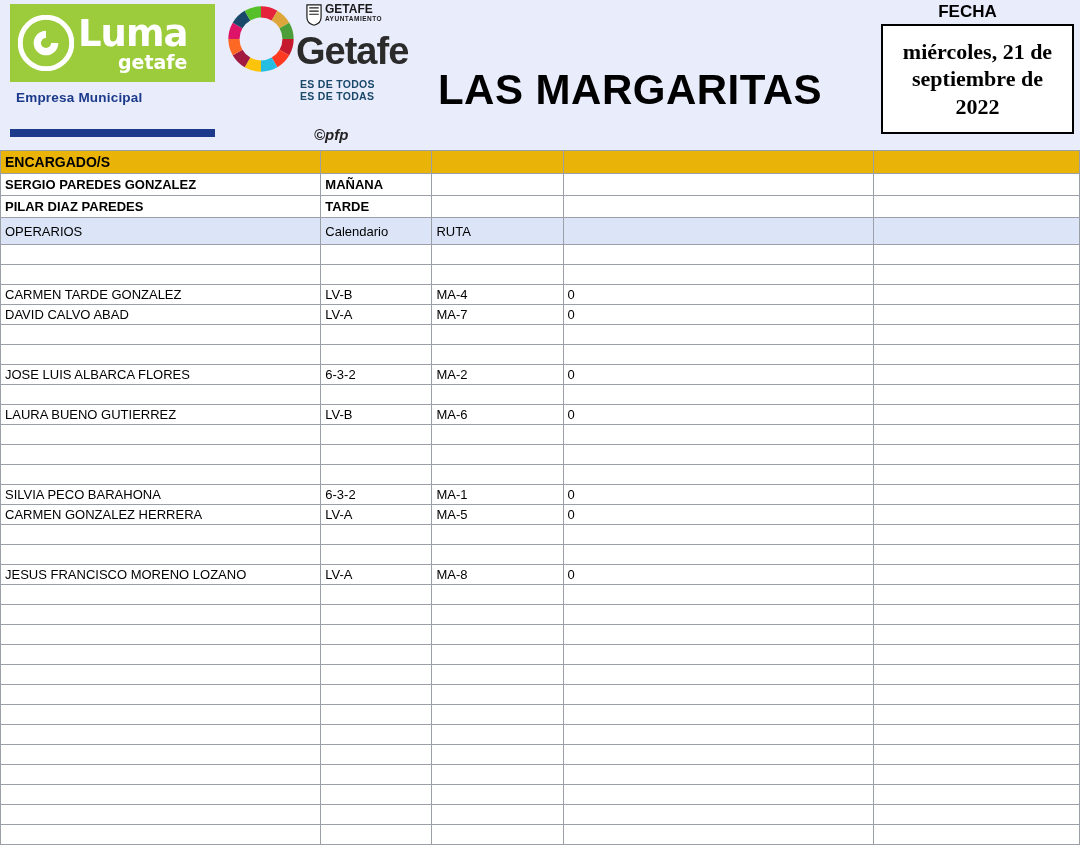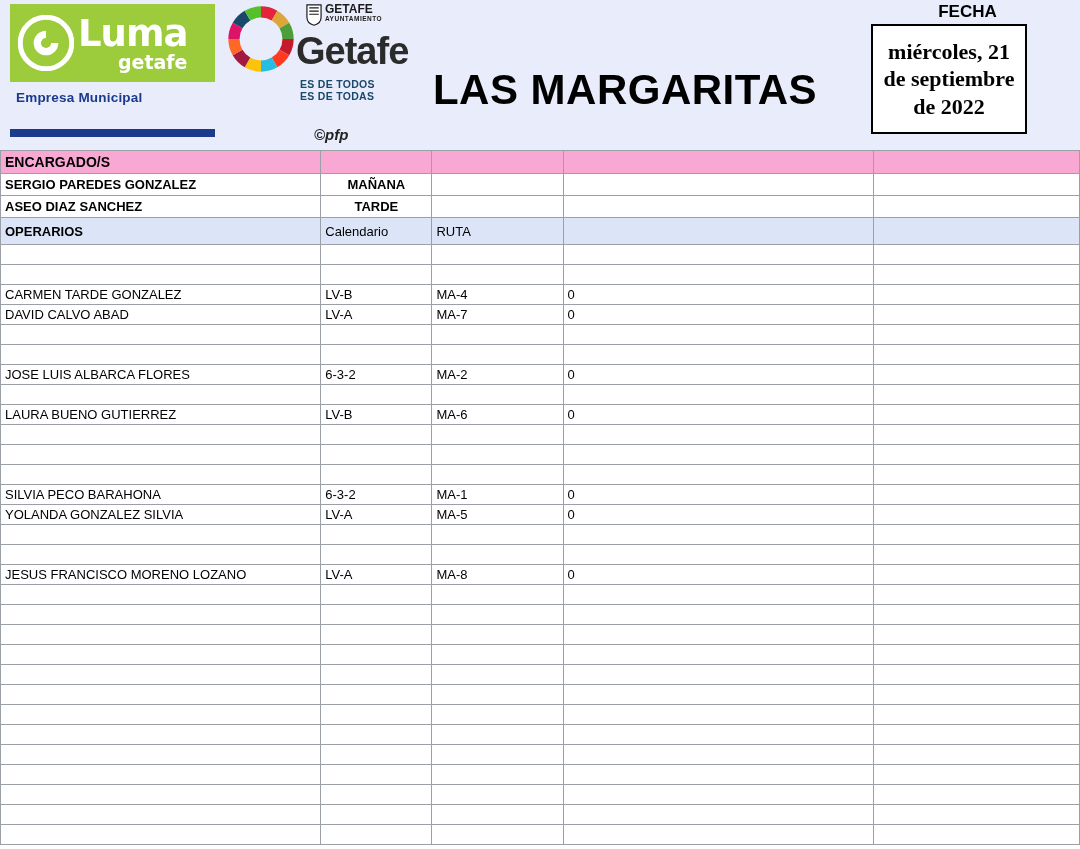--- a/index.html
+++ b/index.html
@@ -26,20 +26,21 @@
     position: relative;
     height: 150px;
     background: #e9ecfa;
     display: flex;
     align-items: stretch;
   }
   .header-left {
     width: 385px;
     position: relative;
     background: #e9ecfa;
+    padding-left: 10px;
   }
   .luma-block {
     position: absolute;
     left: 10px;
     top: 4px;
     width: 205px;
     height: 78px;
     background: #9ccb3b;
     display: flex;
     align-items: center;
@@ -185,22 +186,22 @@
     top: 2px;
     left: 0;
     right: 10px;
     text-align: center;
     font-size: 17px;
     font-weight: bold;
   }
   .fecha-box {
     position: absolute;
     top: 24px;
-    left: 6px;
-    width: 156px;
+    left: 16px;
+    width: 193px;
     height: 110px;
     border: 2px solid #000000;
     background: #ffffff;
     display: flex;
     align-items: center;
     justify-content: center;
     padding: 0 6px;
     box-sizing: border-box;
   }
   .fecha-value {
@@ -226,42 +227,41 @@
     overflow: hidden;
     white-space: nowrap;
   }
   col.c-name { width: 320px; }
   col.c-cal  { width: 111px; }
   col.c-ruta { width: 131px; }
   col.c-obs  { width: 310px; }
   col.c-last { width: 206px; }
 
   tr.row-encargados td {
-    background: #f9a8d4;
+    background: #eab308;
     font-weight: bold;
     font-size: 14px;
     height: 22px;
   }
   tr.row-sup td {
     font-weight: bold;
     font-size: 13px;
     height: 21px;
   }
   td.shift {
-    text-align: center;
     font-weight: bold;
     font-size: 11.5px;
   }
   tr.row-operarios td {
     background: #dbe5f7;
     height: 26px;
   }
   td.operarios-title {
     font-size: 18px;
-    font-weight: bold;
+    font-weight: normal;
   }
   td.col-head {
     font-size: 13.5px;
     font-weight: normal;
     margin-left: 16px;
   }
   td.name {
     font-size: 13.5px;
   }
   tr.tall td { height: 19px; }
@@ -358,21 +358,21 @@
 
       <tr class="row-sup">
         <td>SERGIO PAREDES GONZALEZ</td>
         <td class="shift">MAÑANA</td>
         <td></td>
         <td></td>
         <td></td>
       </tr>
 
       <tr class="row-sup">
-        <td>ASEO DIAZ SANCHEZ</td>
+        <td>PILAR DIAZ PAREDES</td>
         <td class="shift">TARDE</td>
         <td></td>
         <td></td>
         <td></td>
       </tr>
 
       <tr class="row-operarios">
         <td class="operarios-title">OPERARIOS</td>
         <td class="col-head">Calendario</td>
         <td class="col-head">RUTA</td>
@@ -465,21 +465,21 @@
           <td></td>
         </tr>
         <tr class="tall">
           <td class="name">SILVIA PECO BARAHONA</td>
           <td>6-3-2</td>
           <td>MA-1</td>
           <td>0</td>
           <td></td>
         </tr>
         <tr class="tall">
-          <td class="name">YOLANDA GONZALEZ SILVIA</td>
+          <td class="name">CARMEN GONZALEZ HERRERA</td>
           <td>LV-A</td>
           <td>MA-5</td>
           <td>0</td>
           <td></td>
         </tr>
         <tr class="tall">
           <td class="name"></td>
           <td></td>
           <td></td>
           <td></td>

